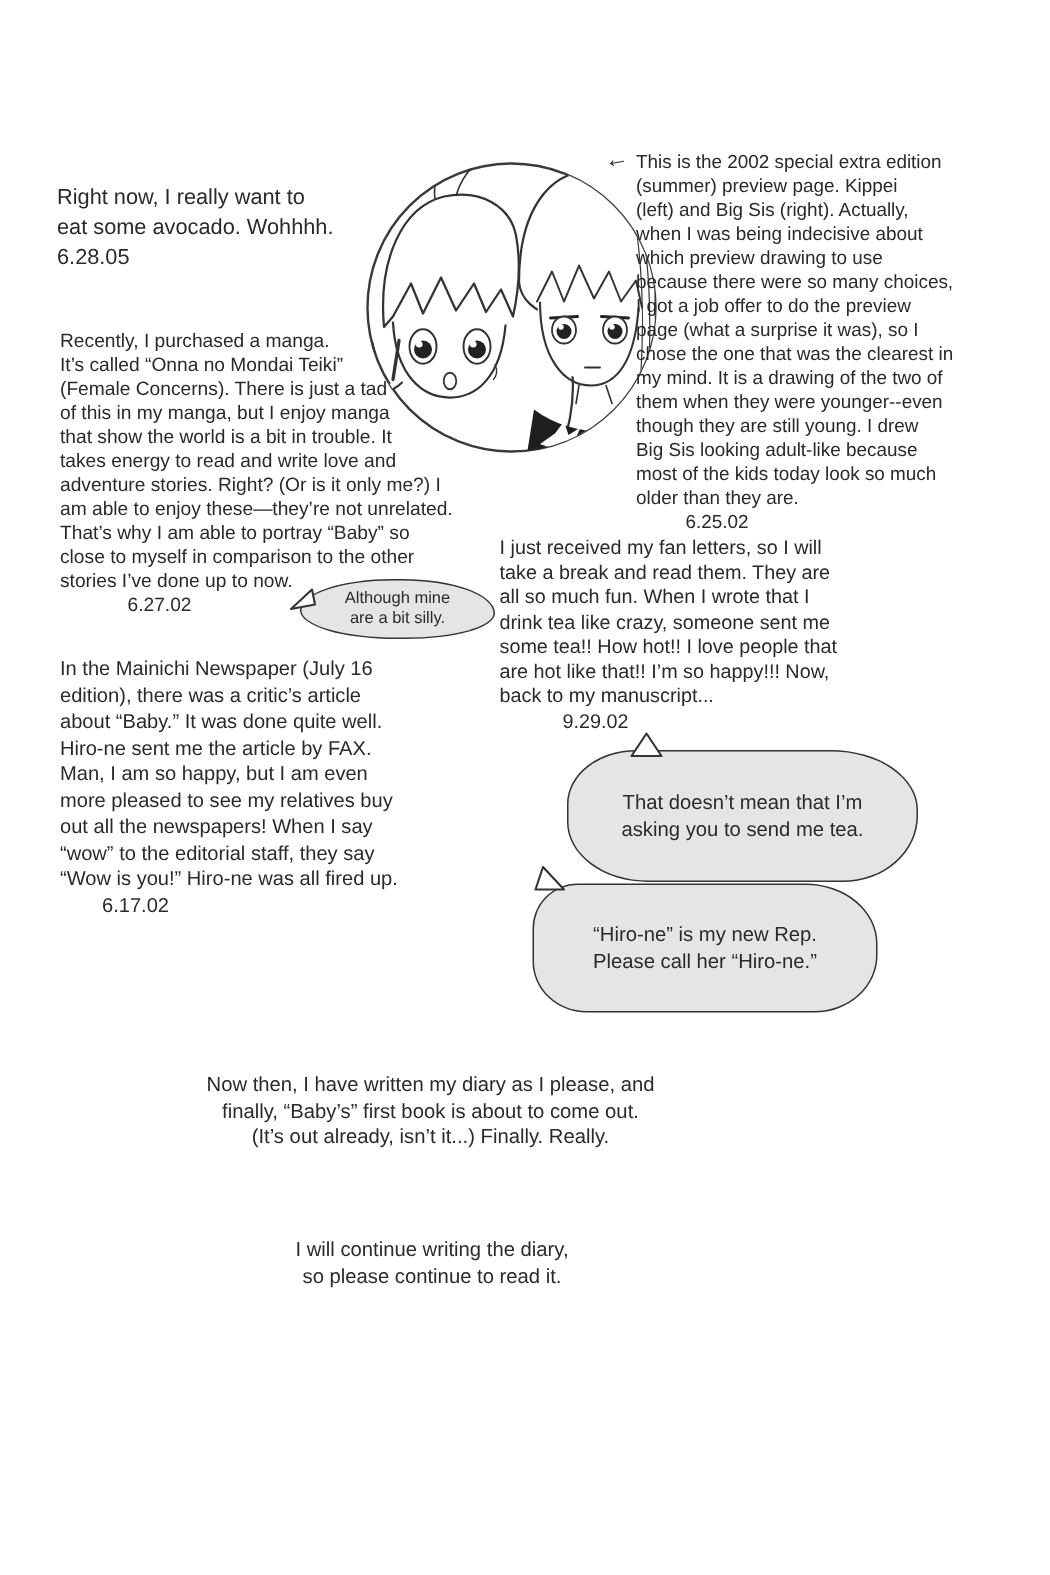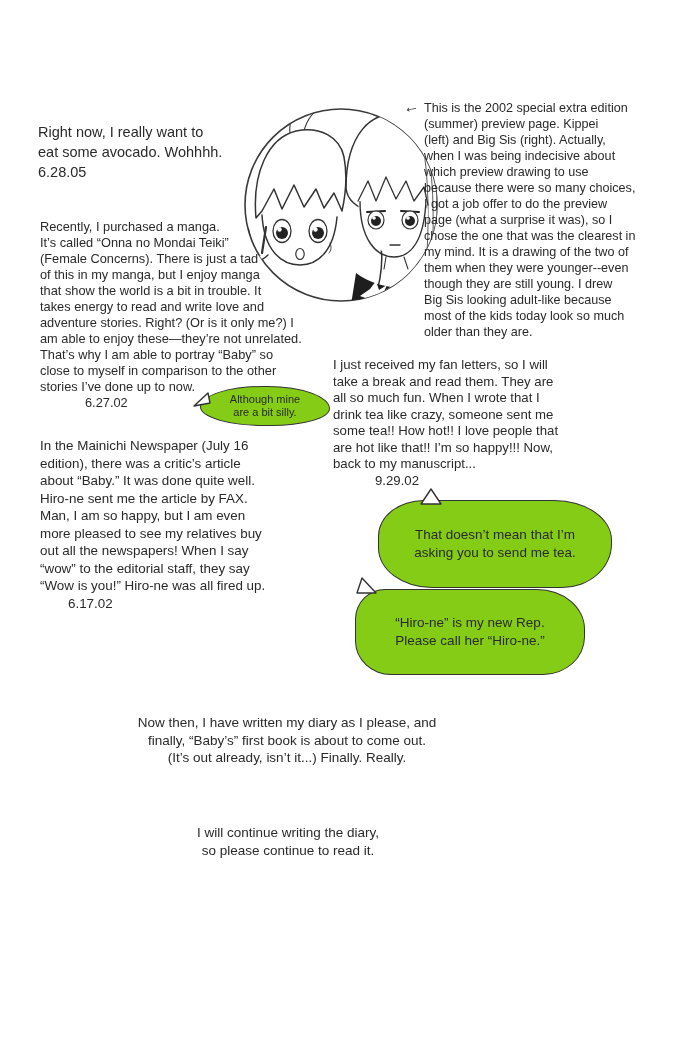--- a/index.html
+++ b/index.html
@@ -28,21 +28,21 @@
   .e-fanletters{left:333px; top:357px; width:318px; font-size:13.2px; line-height:16.5px;}
   .e-fanletters .date{margin-left:42px;}
 
   .e-book{left:100px; top:714px; width:374px; font-size:13.5px; line-height:17.5px; text-align:center;}
   .e-continue{left:160px; top:824px; width:256px; font-size:13.5px; line-height:17.5px; text-align:center;}
   .e-asides{left:95px; top:872px; width:350px; font-size:13.5px; line-height:17.5px; text-align:center;}
 
   .bubble{
     position:absolute; border:1.6px solid #333;
     display:flex; align-items:center; justify-content:center;
-    text-align:center; background:#84cc16; box-sizing:border-box;
+    text-align:center; background:#e5e5e5; box-sizing:border-box;
   }
   .bubble .bt{white-space:pre-line;}
   .b-silly{left:200px; top:386px; width:130px; height:40px; border-radius:50% 50% 48% 52% / 55% 60% 45% 50%; font-size:11px; line-height:13px;}
   .b-tea{left:378px; top:500px; width:234px; height:88px; border-radius:46px 58px 50px 54px / 36px 40px 44px 40px; font-size:13.5px; line-height:18px;}
   .b-hirone{left:355px; top:589px; width:230px; height:86px; border-radius:30px 48px 42px 36px / 30px 40px 38px 34px; font-size:13.5px; line-height:18px;}
   .tail{position:absolute;}
 
   .arrow{position:absolute; left:403px; top:98px; font-size:16px; transform:rotate(-10deg); color:#2a2a2a;}
 
   .illus{position:absolute; left:238px; top:93px;}
@@ -136,20 +136,21 @@
 because there were so many choices,
 I got a job offer to do the preview
 page (what a surprise it was), so I
 chose the one that was the clearest in
 my mind. It is a drawing of the two of
 them when they were younger--even
 though they are still young. I drew
 Big Sis looking adult-like because
 most of the kids today look so much
 older than they are.</div>
+    <div class="date">6.25.02</div>
   </div>
 
   <div class="entry e-purchase">
     <div class="t">Recently, I purchased a manga.
 It’s called “Onna no Mondai Teiki”
 (Female Concerns). There is just a tad
 of this in my manga, but I enjoy manga
 that show the world is a bit in trouble. It
 takes energy to read and write love and
 adventure stories. Right? (Or is it only me?) I

